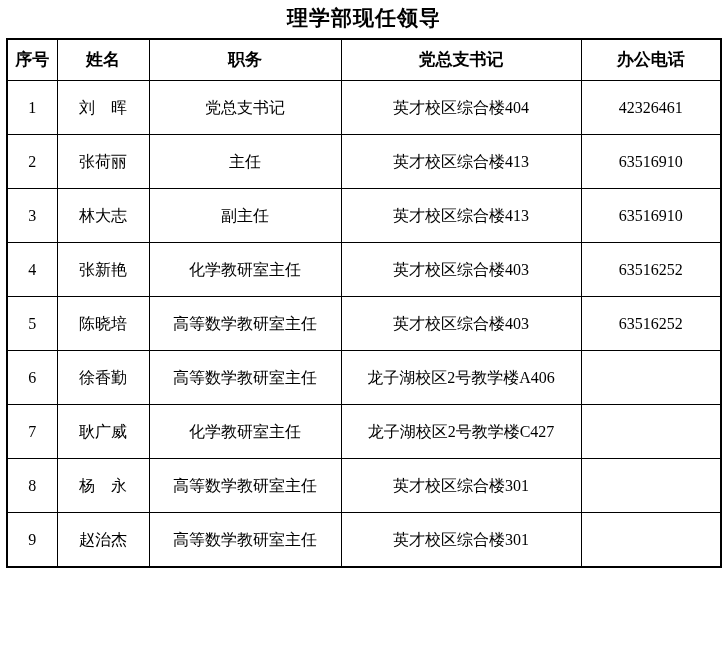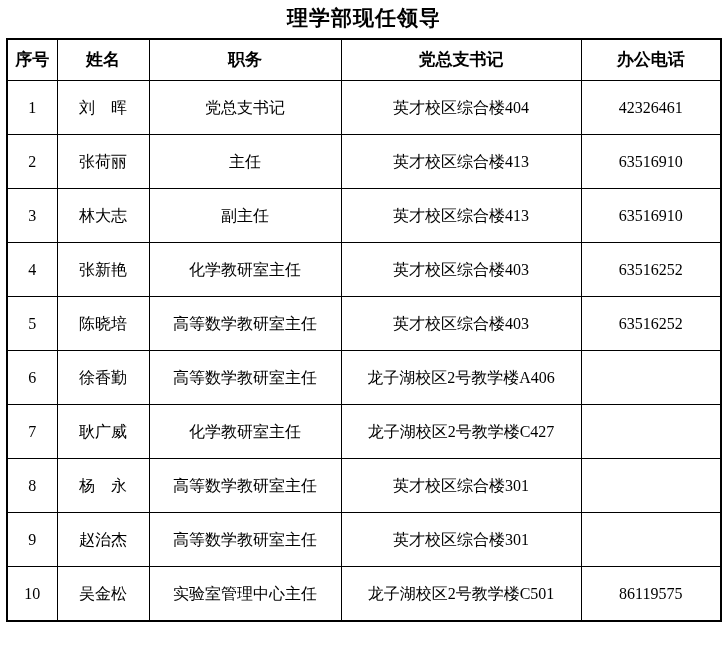--- a/index.html
+++ b/index.html
@@ -146,23 +146,16 @@
         <td class="office-cell">英才校区综合楼301</td>
         <td class="phone-cell"></td>
       </tr>
       <tr>
         <td class="seq-cell">9</td>
         <td class="name-cell">赵治杰</td>
         <td class="post-cell">高等数学教研室主任</td>
         <td class="office-cell">英才校区综合楼301</td>
         <td class="phone-cell"></td>
       </tr>
-      <tr>
-        <td class="seq-cell">10</td>
-        <td class="name-cell">吴金松</td>
-        <td class="post-cell">实验室管理中心主任</td>
-        <td class="office-cell">龙子湖校区2号教学楼C501</td>
-        <td class="phone-cell">86119575</td>
-      </tr>
     </tbody>
   </table>
 
 </div>
 
 </body></html>

